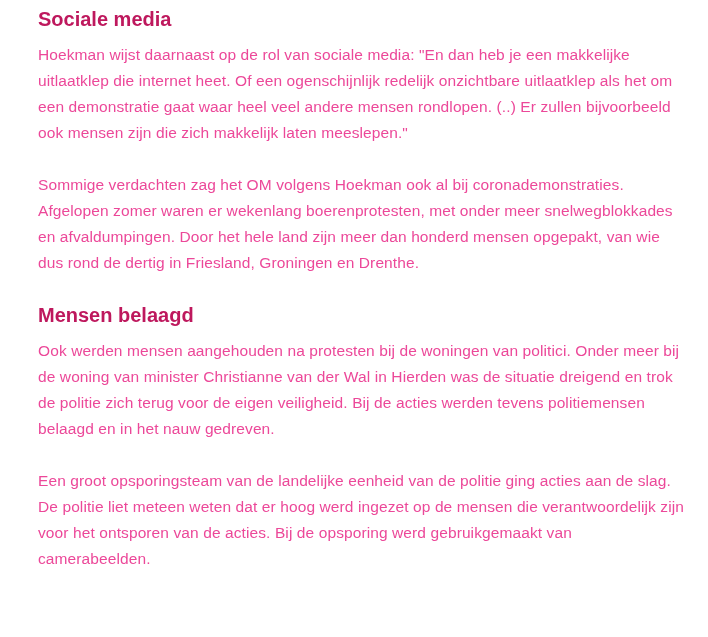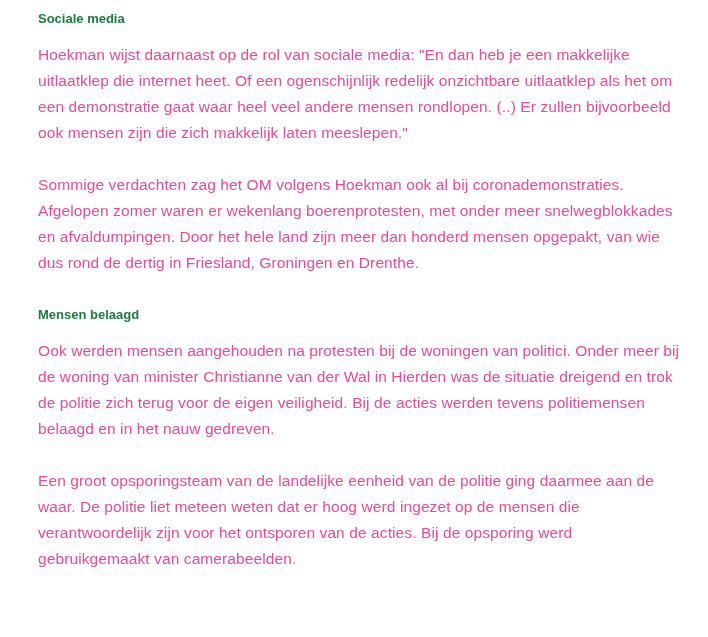--- a/index.html
+++ b/index.html
@@ -13,23 +13,23 @@
     overflow: hidden;
     font-family: "Liberation Sans", "DejaVu Sans", sans-serif;
     -webkit-font-smoothing: antialiased;
   }
   .article {
     padding: 8px 22px 0 38px;
     box-sizing: border-box;
     width: 708px;
   }
   .section-heading {
-    font-size: 13px;
+    font-size: 20px;
     font-weight: 700;
-    color: #15803d;
+    color: #be185d;
     line-height: 22px;
     margin: 0 0 12px 0;
   }
   .section-heading.spaced {
     margin-top: 28px;
   }
   .paragraph {
     font-size: 15.5px;
     font-weight: 400;
     color: #ec4899;
@@ -46,15 +46,15 @@
   <h2 class="section-heading">Sociale media</h2>
 
   <p class="paragraph">Hoekman wijst daarnaast op de rol van sociale media: "En dan heb je een makkelijke uitlaatklep die internet heet. Of een ogenschijnlijk redelijk onzichtbare uitlaatklep als het om een demonstratie gaat waar heel veel andere mensen rondlopen. (..) Er zullen bijvoorbeeld ook mensen zijn die zich makkelijk laten meeslepen."</p>
 
   <p class="paragraph">Sommige verdachten zag het OM volgens Hoekman ook al bij coronademonstraties. Afgelopen zomer waren er wekenlang boerenprotesten, met onder meer snelwegblokkades en afvaldumpingen. Door het hele land zijn meer dan honderd mensen opgepakt, van wie dus rond de dertig in Friesland, Groningen en Drenthe.</p>
 
   <h2 class="section-heading spaced">Mensen belaagd</h2>
 
   <p class="paragraph">Ook werden mensen aangehouden na protesten bij de woningen van politici. Onder meer bij de woning van minister Christianne van der Wal in Hierden was de situatie dreigend en trok de politie zich terug voor de eigen veiligheid. Bij de acties werden tevens politiemensen belaagd en in het nauw gedreven.</p>
 
-  <p class="paragraph">Een groot opsporingsteam van de landelijke eenheid van de politie ging daarmee aan de waar. De politie liet meteen weten dat er hoog werd ingezet op de mensen die verantwoordelijk zijn voor het ontsporen van de acties. Bij de opsporing werd gebruikgemaakt van camerabeelden.</p>
+  <p class="paragraph">Een groot opsporingsteam van de landelijke eenheid van de politie ging acties aan de slag. De politie liet meteen weten dat er hoog werd ingezet op de mensen die verantwoordelijk zijn voor het ontsporen van de acties. Bij de opsporing werd gebruikgemaakt van camerabeelden.</p>
 
 </div>
 
 </body></html>

